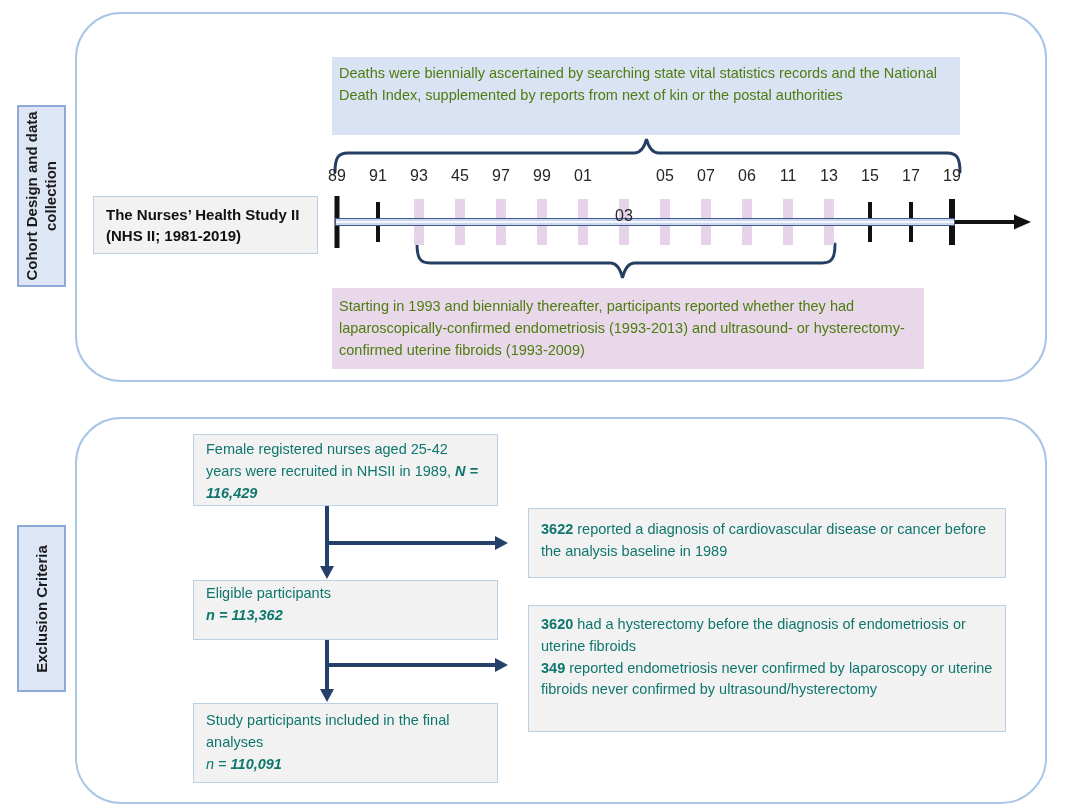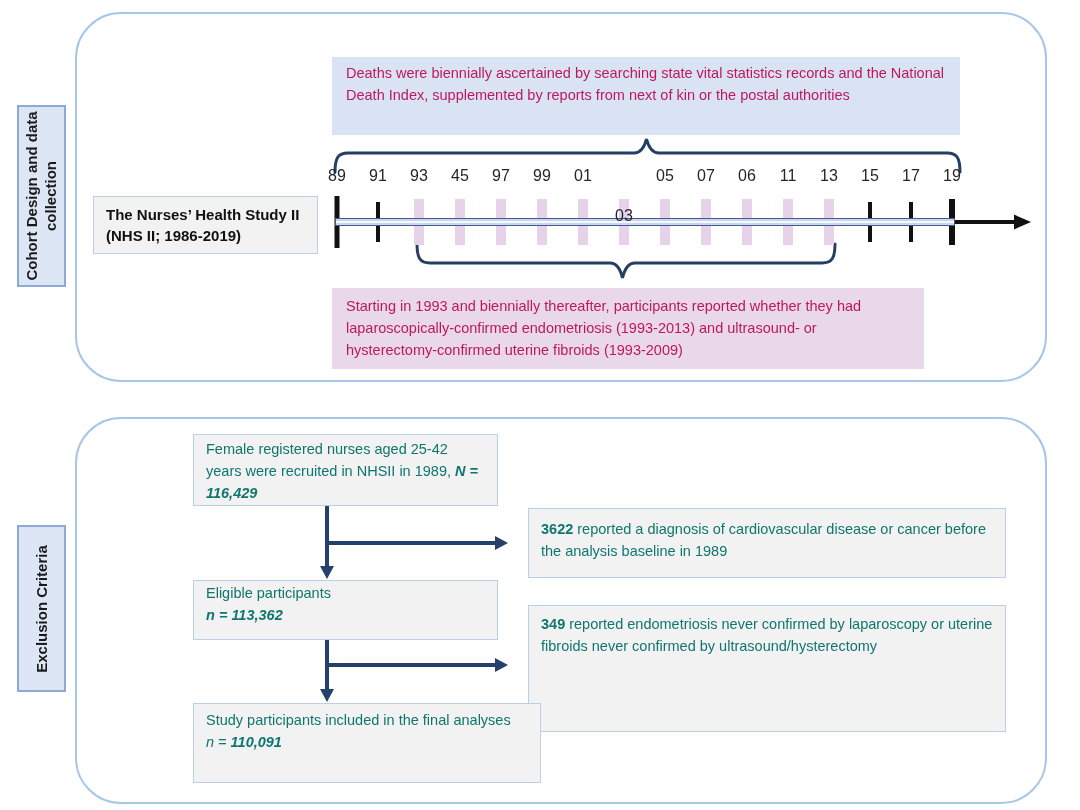--- a/index.html
+++ b/index.html
@@ -27,21 +27,21 @@
     text-align:center;font-weight:bold;font-size:15px;line-height:1.25;
     white-space:normal;color:#1a1a1a;
   }
   .side-cohort{top:105px;height:182px;}
   .side-cohort .rot{width:176px;}
   .side-exclusion{top:525px;height:167px;}
   .side-exclusion .rot{width:160px;}
 
   .note{
     position:absolute;box-sizing:border-box;font-size:14.5px;line-height:1.5;
-    padding:6px 14px;z-index:4;color:#be185d;
+    padding:6px 7px;z-index:4;color:#4d7c0f;
   }
   .note-blue{left:332px;top:57px;width:628px;height:78px;background:var(--blue-note,#dae3f3);}
   .note-pink{left:332px;top:288px;width:592px;height:81px;background:var(--pink-note,#e9d8ea);padding-top:8px;}
 
   .study-box{
     position:absolute;left:93px;top:196px;width:225px;height:58px;box-sizing:border-box;
     background:var(--gray-box,#f2f2f2);border:1.5px solid var(--gray-box-border,#bcd0e5);
     font-weight:bold;font-size:15px;line-height:1.4;padding:7px 12px;z-index:4;color:#111;
   }
 
@@ -68,21 +68,21 @@
   
   .flow-box{
     position:absolute;box-sizing:border-box;background:var(--gray-box,#f2f2f2);
     border:1.5px solid var(--gray-box-border,#bcd0e5);font-size:14.5px;line-height:1.5;
     color:#0f766e;z-index:4;margin-left:18px;
   }
   .fb-recruit{left:175px;top:434px;width:305px;height:72px;padding:4px 12px;}
   .fb-excl1{left:510px;top:508px;width:478px;height:70px;padding:10px 12px;}
   .fb-eligible{left:175px;top:580px;width:305px;height:60px;padding:2px 12px;}
   .fb-excl2{left:510px;top:605px;width:478px;height:127px;padding:8px 12px;}
-  .fb-final{left:175px;top:703px;width:348px;height:80px;padding:6px 12px;}
+  .fb-final{left:175px;top:703px;width:305px;height:80px;padding:6px 12px;}
   .emph{font-weight:bold;font-style:italic;}
   .pfx{font-style:italic;}
   b{font-weight:bold;}
 </style>
 </head>
 <body>
 
 <div class="page">
 
   <div class="panel panel-top"></div>
@@ -113,21 +113,21 @@
     <line x1="327" y1="630" x2="327" y2="691" stroke="#24406b" stroke-width="4"></line>
     <polygon points="320,689 334,689 327,702" fill="#24406b"></polygon>
 
     <line x1="327" y1="665" x2="495" y2="665" stroke="#24406b" stroke-width="4"></line>
     <polygon points="495,658 495,672 508,665" fill="#24406b"></polygon>
   </svg>
 
   <div class="note note-blue">Deaths were biennially ascertained by searching state vital statistics records and the National Death Index, supplemented by reports from next of kin or the postal authorities</div>
   <div class="note note-pink">Starting in 1993 and biennially thereafter, participants reported whether they had laparoscopically-confirmed endometriosis (1993-2013) and ultrasound- or hysterectomy-confirmed uterine fibroids (1993-2009)</div>
 
-  <div class="study-box">The Nurses’ Health Study II (NHS II; 1986-2019)</div>
+  <div class="study-box">The Nurses’ Health Study II (NHS II; 1981-2019)</div>
 
   <div class="timeline">
 
   <div class="tick major" style="left: 337px;"></div>
       <div class="yr" style="left: 337px;">89</div>
       <div class="tick minor" style="left: 378px;"></div>
       <div class="yr" style="left: 378px;">91</div>
       <div class="tick survey" style="left: 419px;"></div>
       <div class="yr" style="left: 419px;">93</div>
       <div class="tick survey" style="left: 460px;"></div>
@@ -166,20 +166,21 @@
   <div class="flow-box fb-excl1">
     <b>3622</b><span> reported a diagnosis of cardiovascular disease or cancer before the analysis baseline in 1989</span>
   </div>
 
   <div class="flow-box fb-eligible">
     <div>Eligible participants</div>
     <div><span class="pfx"></span><span class="emph">n = 113,362</span></div>
   </div>
 
   <div class="flow-box fb-excl2">
+    <div><b>3620</b><span> had a hysterectomy before the diagnosis of endometriosis or uterine fibroids</span></div>
     <div><b>349</b><span> reported endometriosis never confirmed by laparoscopy or uterine fibroids never confirmed by ultrasound/hysterectomy</span></div>
   </div>
 
   <div class="flow-box fb-final">
     <div>Study participants included in the final analyses</div>
     <div><span class="pfx">n = </span><span class="emph">110,091</span></div>
   </div>
 
 </div>
 

